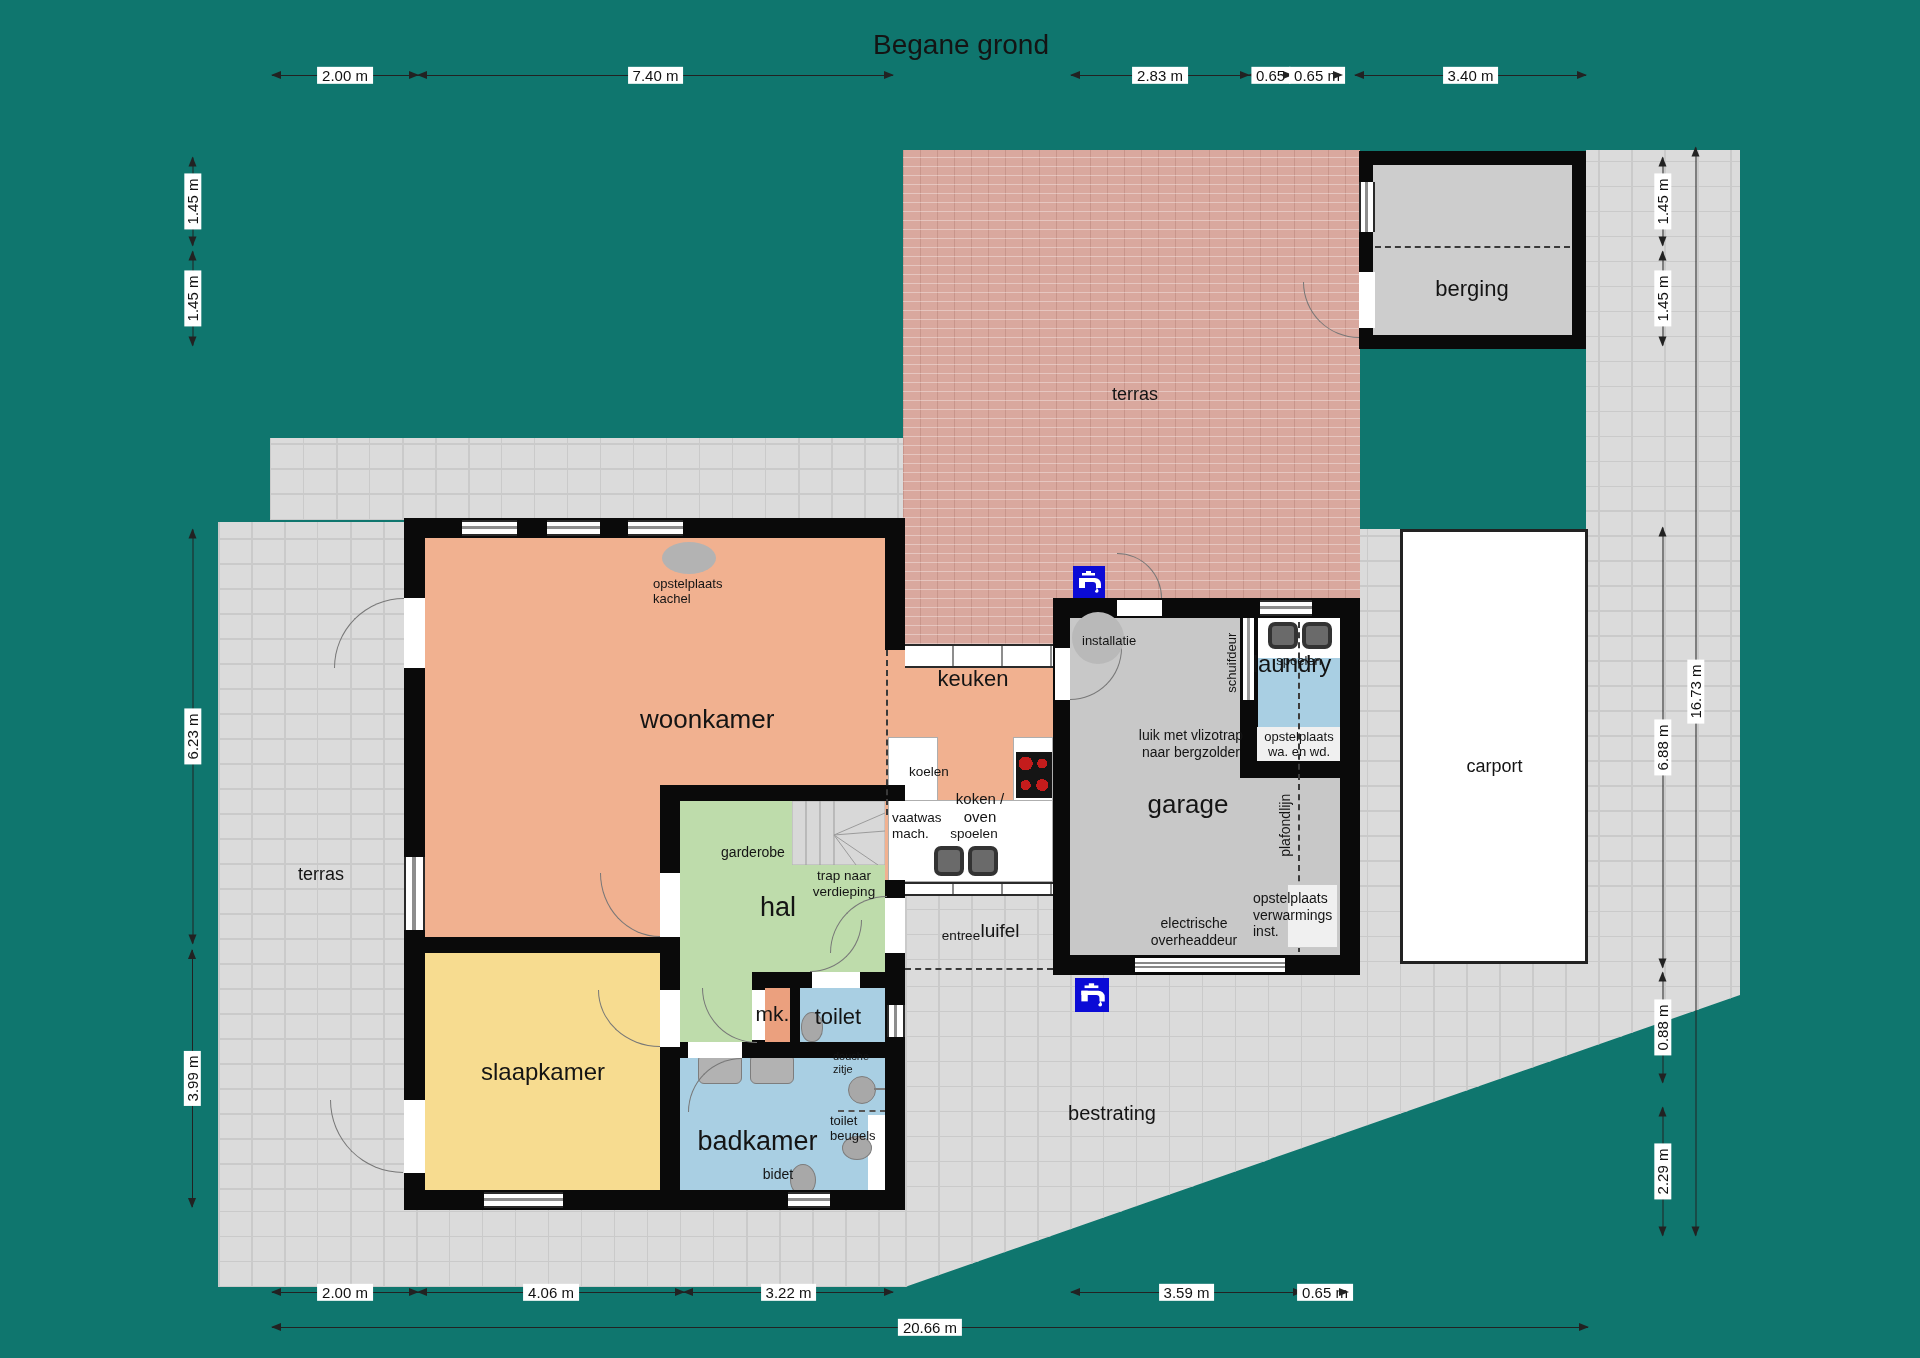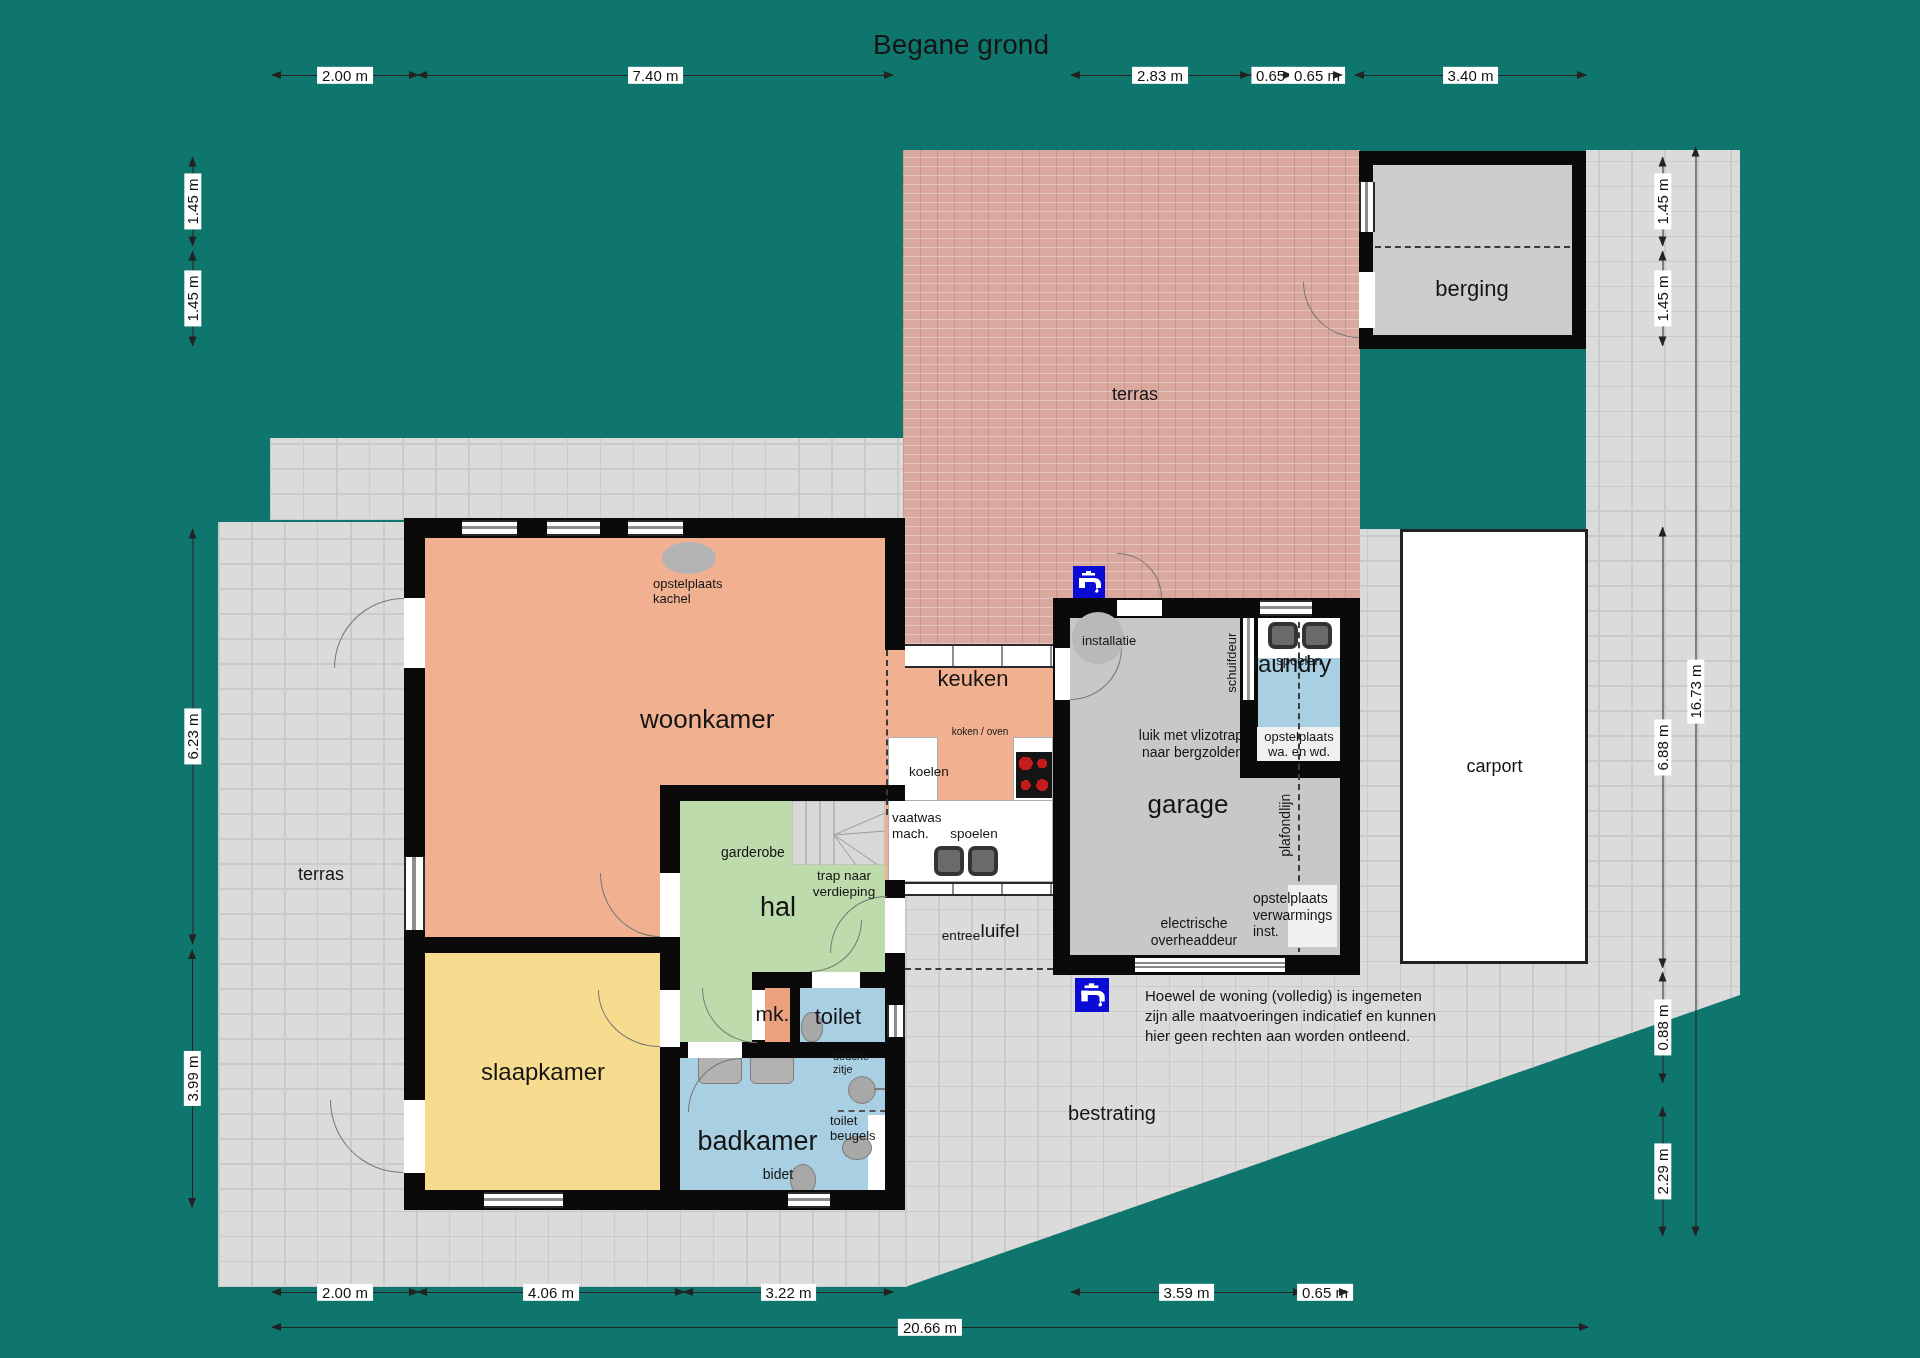--- a/index.html
+++ b/index.html
@@ -198,36 +198,35 @@
   <div class="lbl ctr" style="left:290px;top:864px;width:62px;font-size:18px">terras</div>
   <div class="lbl ctr" style="left:1058px;top:1102px;width:108px;font-size:20px">bestrating</div>
   <div class="lbl ctr" style="left:974px;top:920px;width:52px;font-size:19px">luifel</div>
   <div class="lbl ctr" style="left:936px;top:928px;width:50px;font-size:13.5px">entree</div>
 
   <div class="lbl" style="left:653px;top:576px;width:82px;font-size:13px">opstelplaats kachel</div>
   <div class="lbl" style="left:1082px;top:633px;width:76px;font-size:13px">installatie</div>
   <div class="lbl ctr" style="left:718px;top:844px;width:70px;font-size:14px">garderobe</div>
   <div class="lbl ctr" style="left:808px;top:868px;width:72px;font-size:13.5px">trap naar verdieping</div>
   <div class="lbl ctr" style="left:897px;top:764px;width:64px;font-size:13.5px">koelen</div>
-  <div class="lbl ctr" style="left:950px;top:726px;width:60px;font-size:10px">koken / oven</div>
+  <div class="lbl ctr" style="left:950px;top:790px;width:60px;font-size:15px">koken / oven</div>
   <div class="lbl" style="left:892px;top:810px;width:62px;font-size:13.5px">vaatwas mach.</div>
   <div class="lbl ctr" style="left:946px;top:826px;width:56px;font-size:13.5px">spoelen</div>
   <div class="lbl ctr" style="left:1132px;top:727px;width:118px;font-size:14px">luik met vlizotrap naar bergzolder</div>
   <div class="lbl ctr" style="left:1145px;top:915px;width:98px;font-size:14px">electrische overheaddeur</div>
   <div class="lbl" style="left:1253px;top:890px;width:84px;font-size:14px">opstelplaats verwarmings inst.</div>
   <div class="lbl ctr" style="left:1270px;top:653px;width:58px;font-size:13px">spoelen</div>
   <div class="lbl ctr" style="left:1257px;top:729px;width:84px;font-size:13px">opstelplaats wa. en wd.</div>
   <div class="lbl ctr" style="left:1243px;top:817px;width:84px;font-size:14px;transform:rotate(-90deg)">plafondlijn</div>
   <div class="lbl ctr" style="left:1189px;top:655px;width:86px;font-size:13px;transform:rotate(-90deg)">schuifdeur</div>
   <div class="lbl" style="left:833px;top:1050px;width:56px;font-size:11px">douche zitje</div>
   <div class="lbl" style="left:830px;top:1113px;width:62px;font-size:13px">toilet beugels</div>
   <div class="lbl ctr" style="left:748px;top:1166px;width:60px;font-size:14px">bidet</div>
 
   <div class="lbl note" style="left:1145px;top:986px;width:294px;font-size:15px;line-height:1.32">
-    <p>Hoewel de woning (volledig) is ingemeten zijn alle maatvoeringen indicatief en kunnen hier geen rechten aan worden ontleend.</p>
   </div>
 
   <div class="dimh" style="left:272px;top:75px;width:146px">
       <span class="dlbl">2.00 m</span>
     </div>
   <div class="dimh" style="left:418px;top:75px;width:475px">
       <span class="dlbl">7.40 m</span>
     </div>
   <div class="dimh" style="left:1071px;top:75px;width:178px">
       <span class="dlbl">2.83 m</span>

